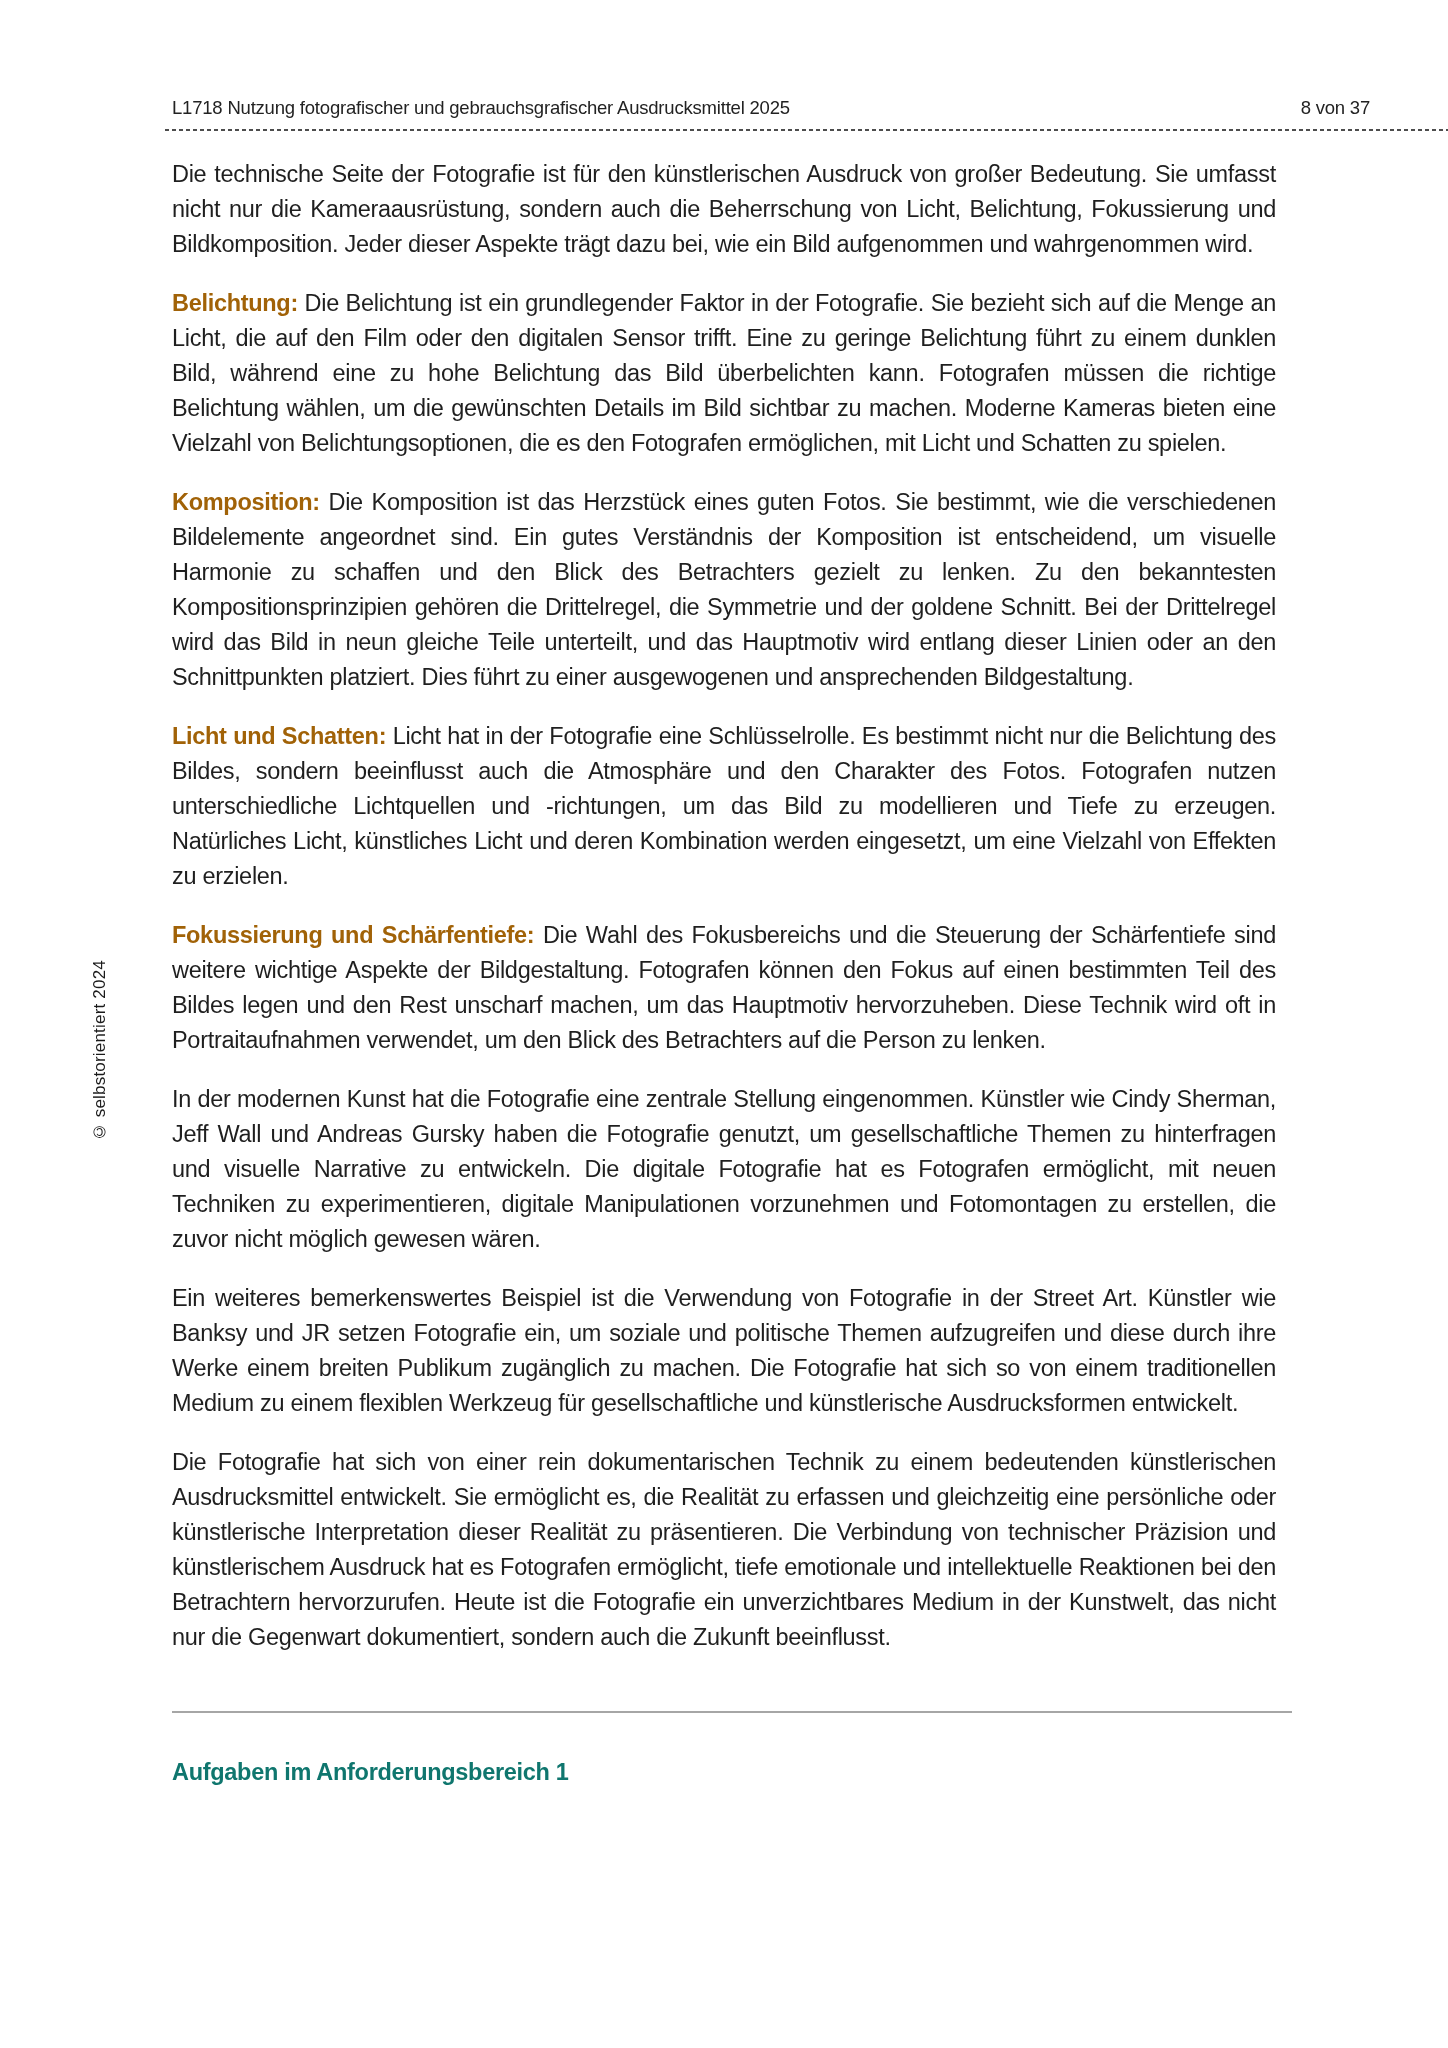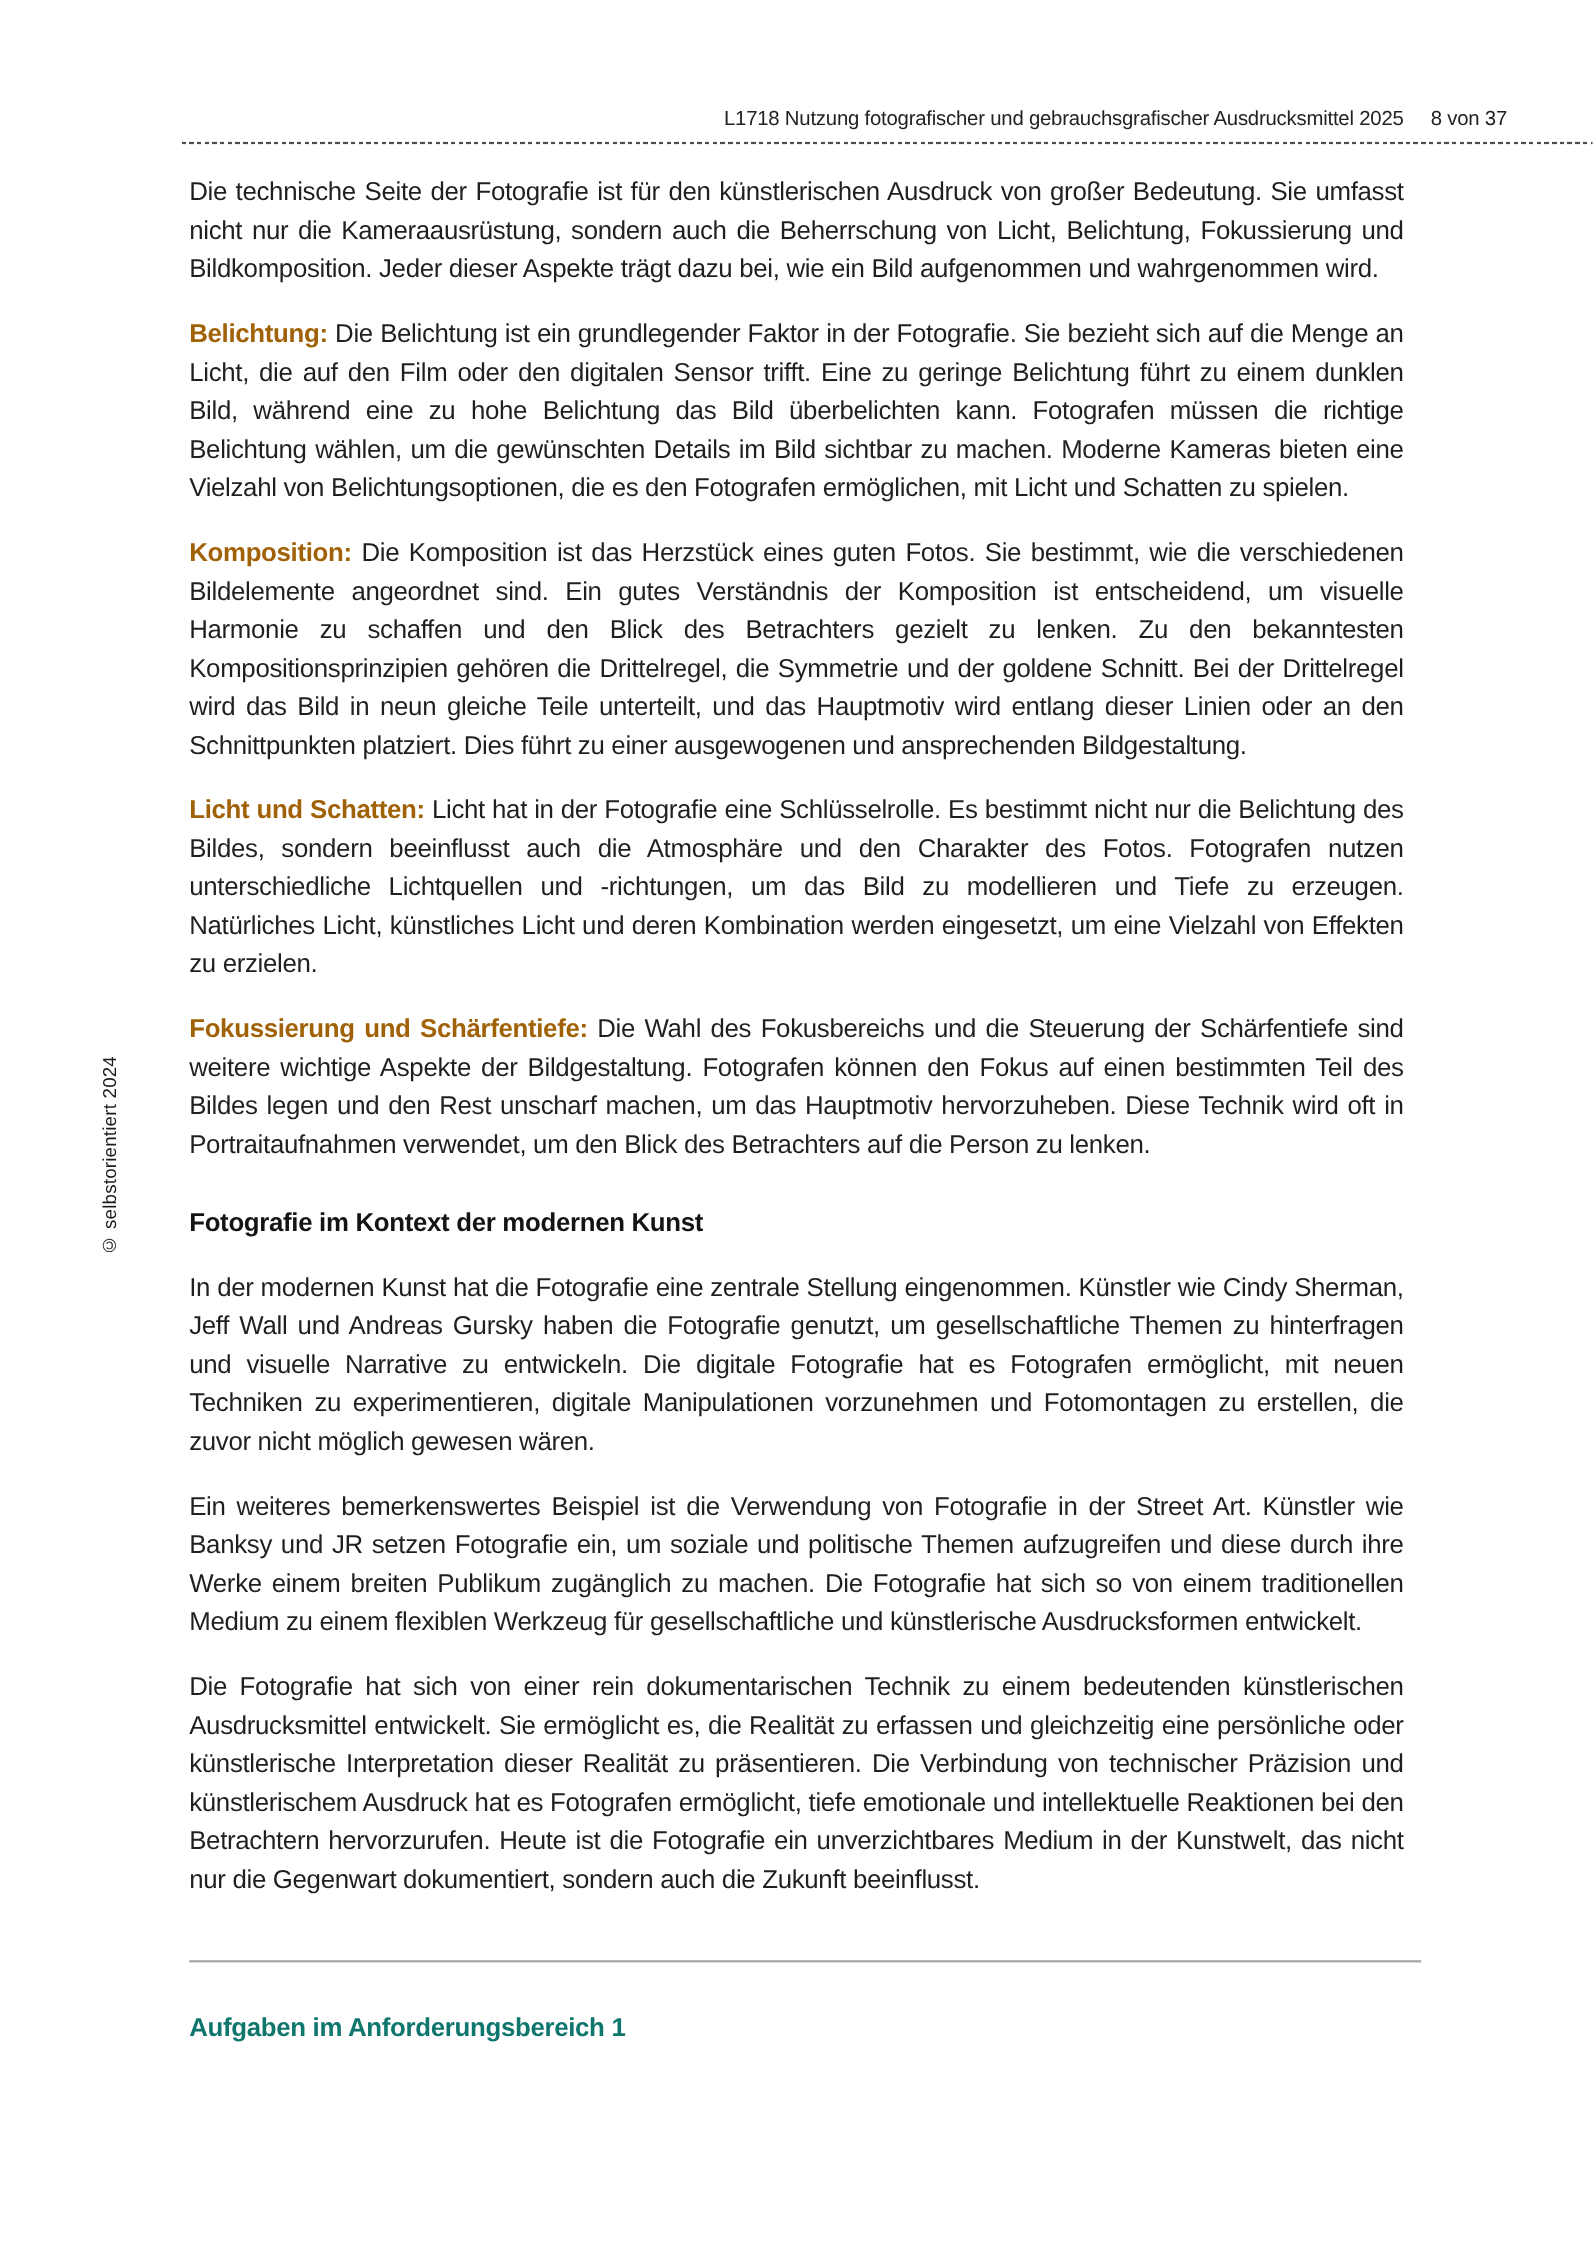--- a/index.html
+++ b/index.html
@@ -20,21 +20,20 @@
   }
 
   
   .doc-header {
     position: relative;
     margin-top: 96px;
     font-size: 18.5px;
     line-height: 23px;
     letter-spacing: -0.2px;
     color: #222222;
-    text-align: right;
   }
   .doc-header .page-indicator {
     position: absolute;
     right: -94px;  
     top: 0;
     white-space: nowrap;
   }
   .rule-dashed {
     height: 2px;
     margin-top: 10px;
@@ -110,21 +109,20 @@
       <p>Die technische Seite der Fotografie ist für den künstlerischen Ausdruck von großer Bedeutung. Sie umfasst nicht nur die Kameraausrüstung, sondern auch die Beherrschung von Licht, Belichtung, Fokussierung und Bildkomposition. Jeder dieser Aspekte trägt dazu bei, wie ein Bild aufgenommen und wahrgenommen wird.</p>
 
       <p><strong>Belichtung:</strong> <span>Die Belichtung ist ein grundlegender Faktor in der Fotografie. Sie bezieht sich auf die Menge an Licht, die auf den Film oder den digitalen Sensor trifft. Eine zu geringe Belichtung führt zu einem dunklen Bild, während eine zu hohe Belichtung das Bild überbelichten kann. Fotografen müssen die richtige Belichtung wählen, um die gewünschten Details im Bild sichtbar zu machen. Moderne Kameras bieten eine Vielzahl von Belichtungsoptionen, die es den Fotografen ermöglichen, mit Licht und Schatten zu spielen.</span></p>
 
       <p><strong>Komposition:</strong> <span>Die Komposition ist das Herzstück eines guten Fotos. Sie bestimmt, wie die verschiedenen Bildelemente angeordnet sind. Ein gutes Verständnis der Komposition ist entscheidend, um visuelle Harmonie zu schaffen und den Blick des Betrachters gezielt zu lenken. Zu den bekanntesten Kompositionsprinzipien gehören die Drittelregel, die Symmetrie und der goldene Schnitt. Bei der Drittelregel wird das Bild in neun gleiche Teile unterteilt, und das Hauptmotiv wird entlang dieser Linien oder an den Schnittpunkten platziert. Dies führt zu einer ausgewogenen und ansprechenden Bildgestaltung.</span></p>
 
       <p><strong>Licht und Schatten:</strong> <span>Licht hat in der Fotografie eine Schlüsselrolle. Es bestimmt nicht nur die Belichtung des Bildes, sondern beeinflusst auch die Atmosphäre und den Charakter des Fotos. Fotografen nutzen unterschiedliche Lichtquellen und -richtungen, um das Bild zu modellieren und Tiefe zu erzeugen. Natürliches Licht, künstliches Licht und deren Kombination werden eingesetzt, um eine Vielzahl von Effekten zu erzielen.</span></p>
 
       <p><strong>Fokussierung und Schärfentiefe:</strong> <span>Die Wahl des Fokusbereichs und die Steuerung der Schärfentiefe sind weitere wichtige Aspekte der Bildgestaltung. Fotografen können den Fokus auf einen bestimmten Teil des Bildes legen und den Rest unscharf machen, um das Hauptmotiv hervorzuheben. Diese Technik wird oft in Portraitaufnahmen verwendet, um den Blick des Betrachters auf die Person zu lenken.</span></p>
 
-      <h2 class="section-heading">Fotografie im Kontext der modernen Kunst</h2>
 
       <p>In der modernen Kunst hat die Fotografie eine zentrale Stellung eingenommen. Künstler wie Cindy Sherman, Jeff Wall und Andreas Gursky haben die Fotografie genutzt, um gesellschaftliche Themen zu hinterfragen und visuelle Narrative zu entwickeln. Die digitale Fotografie hat es Fotografen ermöglicht, mit neuen Techniken zu experimentieren, digitale Manipulationen vorzunehmen und Fotomontagen zu erstellen, die zuvor nicht möglich gewesen wären.</p>
 
       <p>Ein weiteres bemerkenswertes Beispiel ist die Verwendung von Fotografie in der Street Art. Künstler wie Banksy und JR setzen Fotografie ein, um soziale und politische Themen aufzugreifen und diese durch ihre Werke einem breiten Publikum zugänglich zu machen. Die Fotografie hat sich so von einem traditionellen Medium zu einem flexiblen Werkzeug für gesellschaftliche und künstlerische Ausdrucksformen entwickelt.</p>
 
 
       <p>Die Fotografie hat sich von einer rein dokumentarischen Technik zu einem bedeutenden künstlerischen Ausdrucksmittel entwickelt. Sie ermöglicht es, die Realität zu erfassen und gleichzeitig eine persönliche oder künstlerische Interpretation dieser Realität zu präsentieren. Die Verbindung von technischer Präzision und künstlerischem Ausdruck hat es Fotografen ermöglicht, tiefe emotionale und intellektuelle Reaktionen bei den Betrachtern hervorzurufen. Heute ist die Fotografie ein unverzichtbares Medium in der Kunstwelt, das nicht nur die Gegenwart dokumentiert, sondern auch die Zukunft beeinflusst.</p>
 
       <div class="rule-solid"></div>
 

